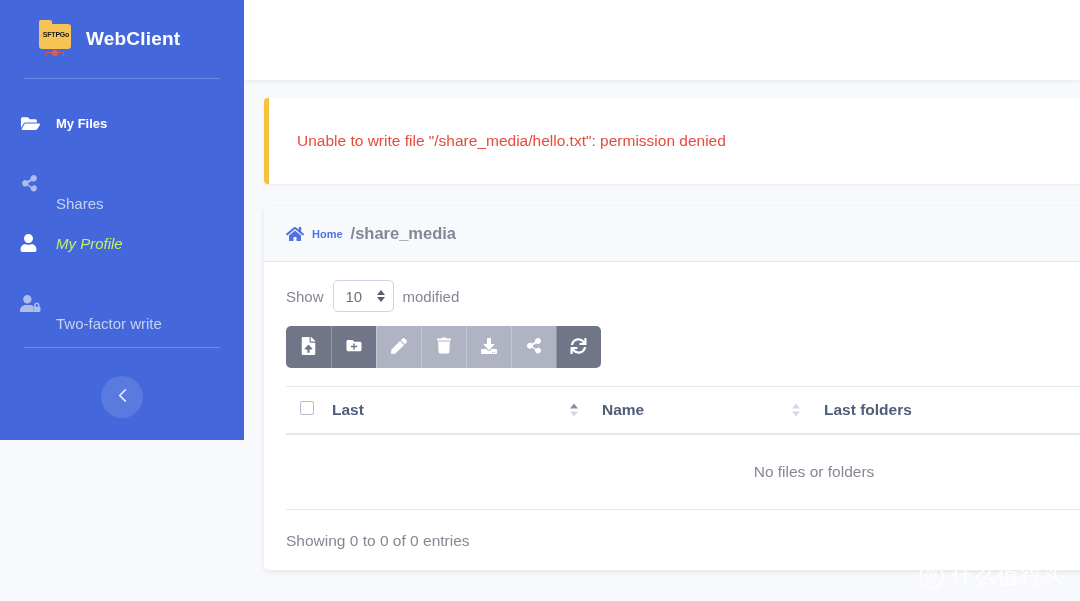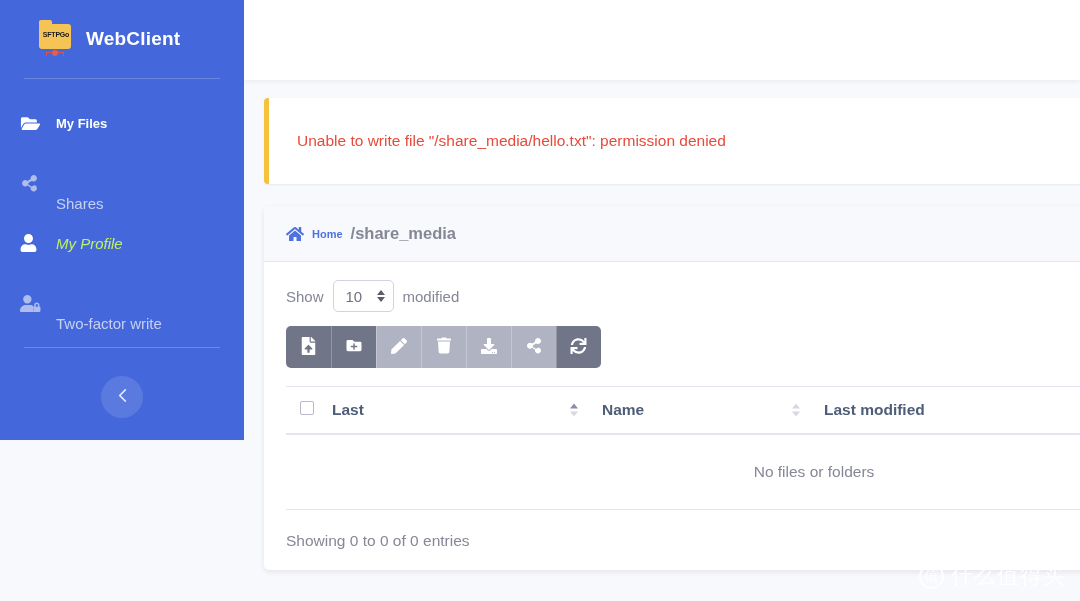--- a/index.html
+++ b/index.html
@@ -614,21 +614,21 @@
                     </span>
                 </th>
                 <th class="col-size">
                   <span>Name</span>
                   <span class="sorter">
                       <i class="up"></i>
                       <i class="down"></i>
                     </span>
                 </th>
                 <th class="col-mod">
-                  <span>Last modified</span>
+                  <span>Last folders</span>
                 </th>
               </tr>
             </thead>
             <tbody>
               <tr>
                 <td colspan="4">No files or folders</td>
               </tr>
             </tbody>
           </table>
 

